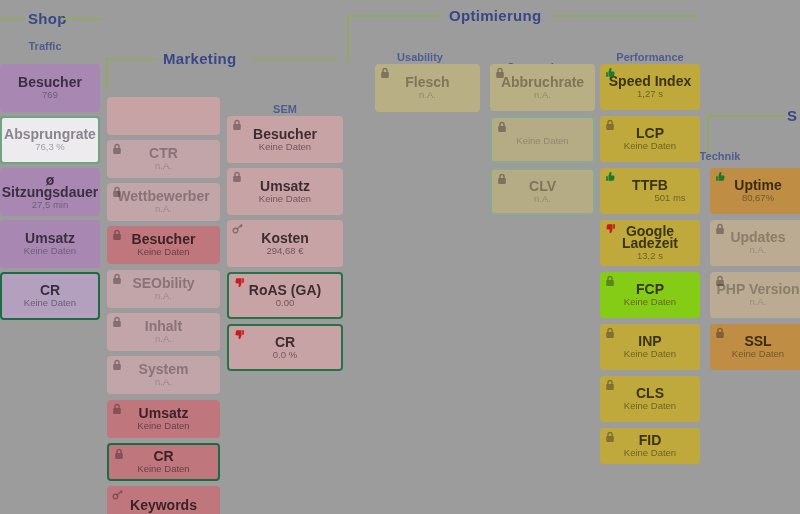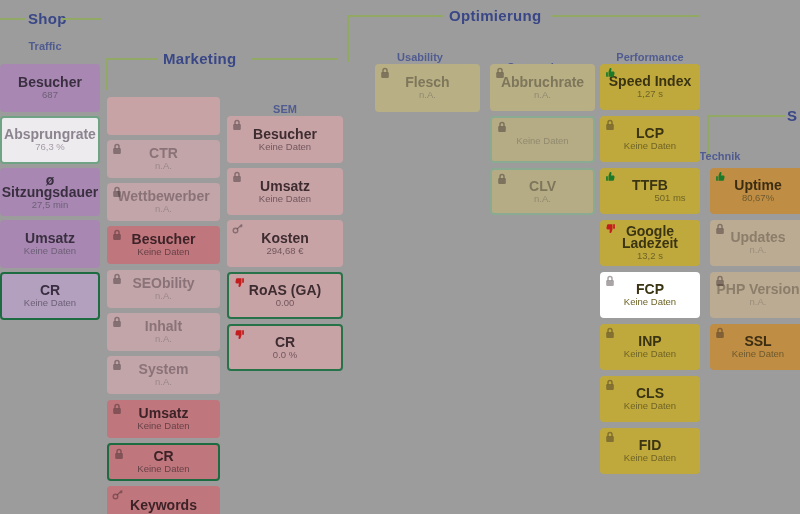--- a/index.html
+++ b/index.html
@@ -64,21 +64,21 @@
   <div class="hline" style="left:552px;top:15px;width:148px"></div>
 
   <div class="vline" style="left:707px;top:117px;height:40px"></div>
   <div class="hline" style="left:707px;top:115px;width:78px"></div>
   <div class="sec-label" style="left:787px;top:107px">S</div>
 
   <div id="board">
       <div class="col-header" style="left: 45px; top: 40px;">Traffic</div>
       <div class="card" style="left: 0px; top: 64px; width: 100px; height: 48px; background: rgb(168, 136, 179);">
         <div class="t" style="color: rgb(58, 47, 64);">Besucher</div>
-        <div class="v" style="color: rgb(109, 95, 118);">687</div>
+        <div class="v" style="color: rgb(109, 95, 118);">769</div>
       </div>
       <div class="card" style="left: 0px; top: 116px; width: 100px; height: 48px; background: rgb(238, 235, 238); border: 2px solid rgb(111, 163, 131);">
         <div class="t" style="color: rgb(139, 132, 144);">Absprungrate</div>
         <div class="v" style="color: rgb(163, 156, 168);">76,3 %</div>
       </div>
       <div class="card" style="left: 0px; top: 168px; width: 100px; height: 48px; background: rgb(168, 136, 179);">
         <div class="t" style="color: rgb(58, 47, 64);">ø Sitzungsdauer</div>
         <div class="v" style="color: rgb(109, 95, 118);">27,5 min</div>
       </div>
       <div class="card" style="left: 0px; top: 220px; width: 100px; height: 48px; background: rgb(168, 136, 179);">
@@ -262,21 +262,21 @@
         <div class="t" style="color: rgb(58, 52, 19);">TTFB</div>
         <div class="v" style="color: rgb(110, 100, 38); margin-left: 40px;">501 ms</div>
       </div>
       <div class="card" style="left: 600px; top: 220px; width: 100px; height: 46px; background: rgb(192, 169, 60);">
         <span class="ic" style="color: rgb(195, 29, 29);"><svg width="11" height="11" viewBox="0 0 12 12">
             <path transform="rotate(180 6 6)" d="M1.2 5.6h1.9v5H1.2z M3.8 10.6h4.4c.9 0 1.6-.6 1.7-1.4l.5-2.7c.1-.9-.5-1.6-1.4-1.6H6.6l.5-2.4c.1-.8-.4-1.4-1.1-1.4-.5 0-.9.3-1.1.7L3.8 5.2z" fill="currentColor"></path>
           </svg></span>
         <div class="t" style="color: rgb(58, 52, 19);">Google Ladezeit</div>
         <div class="v" style="color: rgb(110, 100, 38);">13,2 s</div>
       </div>
-      <div class="card" style="left: 600px; top: 272px; width: 100px; height: 46px; background: #ffffff;">
+      <div class="card" style="left: 600px; top: 272px; width: 100px; height: 46px; background: #84cc16;">
         <span class="ic" style="color: rgba(40, 30, 32, 0.4);"><svg width="10" height="12" viewBox="0 0 10 12">
             <path d="M3 5.2V3.6a2 2 0 0 1 4 0v1.6" fill="none" stroke="currentColor" stroke-width="1.5"></path>
             <rect x="1.2" y="5" width="7.6" height="6" rx="1.2" fill="currentColor"></rect>
           </svg></span>
         <div class="t" style="color: rgb(58, 52, 19);">FCP</div>
         <div class="v" style="color: rgb(110, 100, 38);">Keine Daten</div>
       </div>
       <div class="card" style="left: 600px; top: 324px; width: 100px; height: 46px; background: rgb(192, 169, 60);">
         <span class="ic" style="color: rgba(40, 30, 32, 0.4);"><svg width="10" height="12" viewBox="0 0 10 12">
             <path d="M3 5.2V3.6a2 2 0 0 1 4 0v1.6" fill="none" stroke="currentColor" stroke-width="1.5"></path>
@@ -286,21 +286,21 @@
         <div class="v" style="color: rgb(110, 100, 38);">Keine Daten</div>
       </div>
       <div class="card" style="left: 600px; top: 376px; width: 100px; height: 46px; background: rgb(192, 169, 60);">
         <span class="ic" style="color: rgba(40, 30, 32, 0.4);"><svg width="10" height="12" viewBox="0 0 10 12">
             <path d="M3 5.2V3.6a2 2 0 0 1 4 0v1.6" fill="none" stroke="currentColor" stroke-width="1.5"></path>
             <rect x="1.2" y="5" width="7.6" height="6" rx="1.2" fill="currentColor"></rect>
           </svg></span>
         <div class="t" style="color: rgb(58, 52, 19);">CLS</div>
         <div class="v" style="color: rgb(110, 100, 38);">Keine Daten</div>
       </div>
-      <div class="card" style="left: 600px; top: 428px; width: 100px; height: 46px; background: rgb(192, 169, 60);">
+      <div class="card" style="left: 600px; top: 428px; width: 100px; height: 36px; background: rgb(192, 169, 60);">
         <span class="ic" style="color: rgba(40, 30, 32, 0.4);"><svg width="10" height="12" viewBox="0 0 10 12">
             <path d="M3 5.2V3.6a2 2 0 0 1 4 0v1.6" fill="none" stroke="currentColor" stroke-width="1.5"></path>
             <rect x="1.2" y="5" width="7.6" height="6" rx="1.2" fill="currentColor"></rect>
           </svg></span>
         <div class="t" style="color: rgb(58, 52, 19);">FID</div>
         <div class="v" style="color: rgb(110, 100, 38);">Keine Daten</div>
       </div>
       <div class="col-header" style="left: 720px; top: 150px;">Technik</div>
       <div class="card" style="left: 710px; top: 168px; width: 96px; height: 46px; background: rgb(191, 141, 67);">
         <span class="ic" style="color: rgb(27, 122, 42);"><svg width="11" height="11" viewBox="0 0 12 12">

